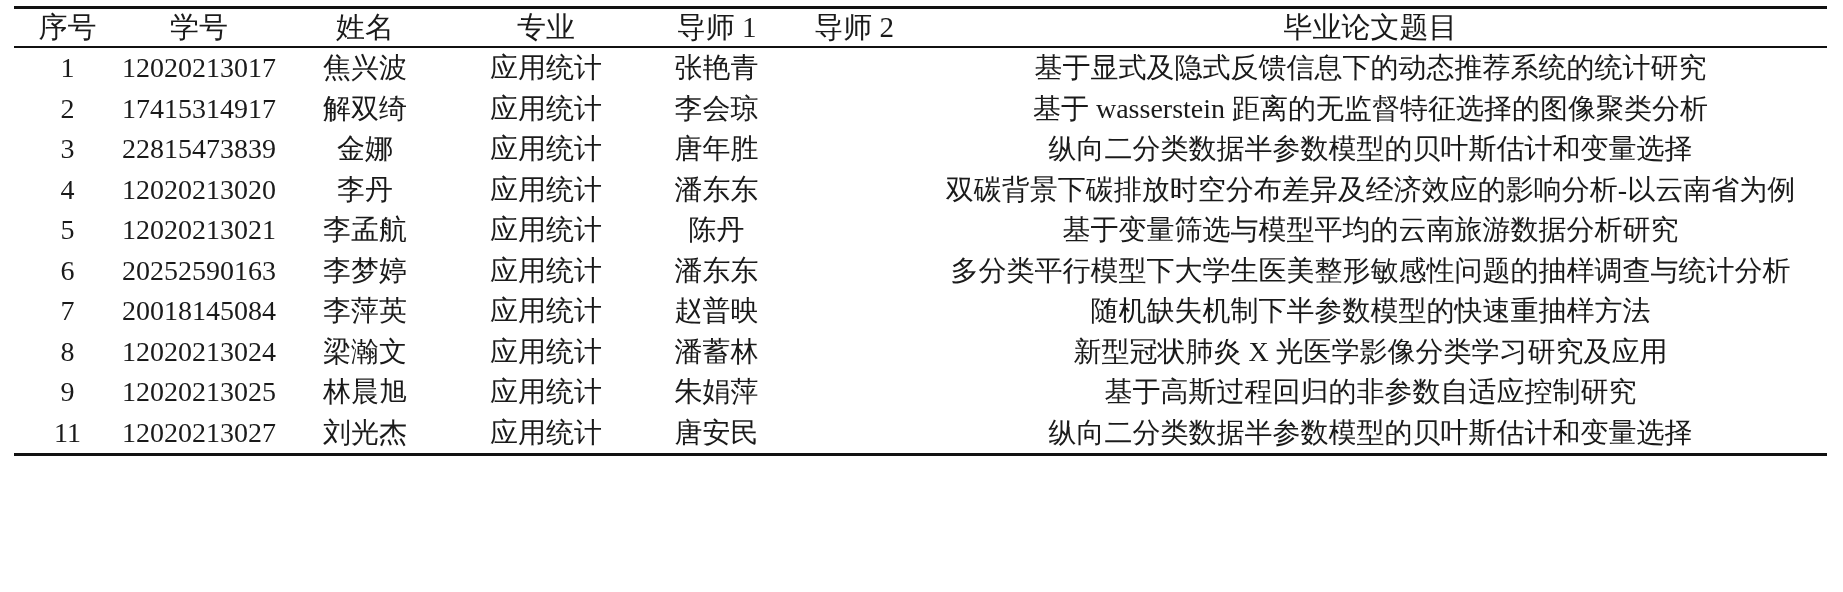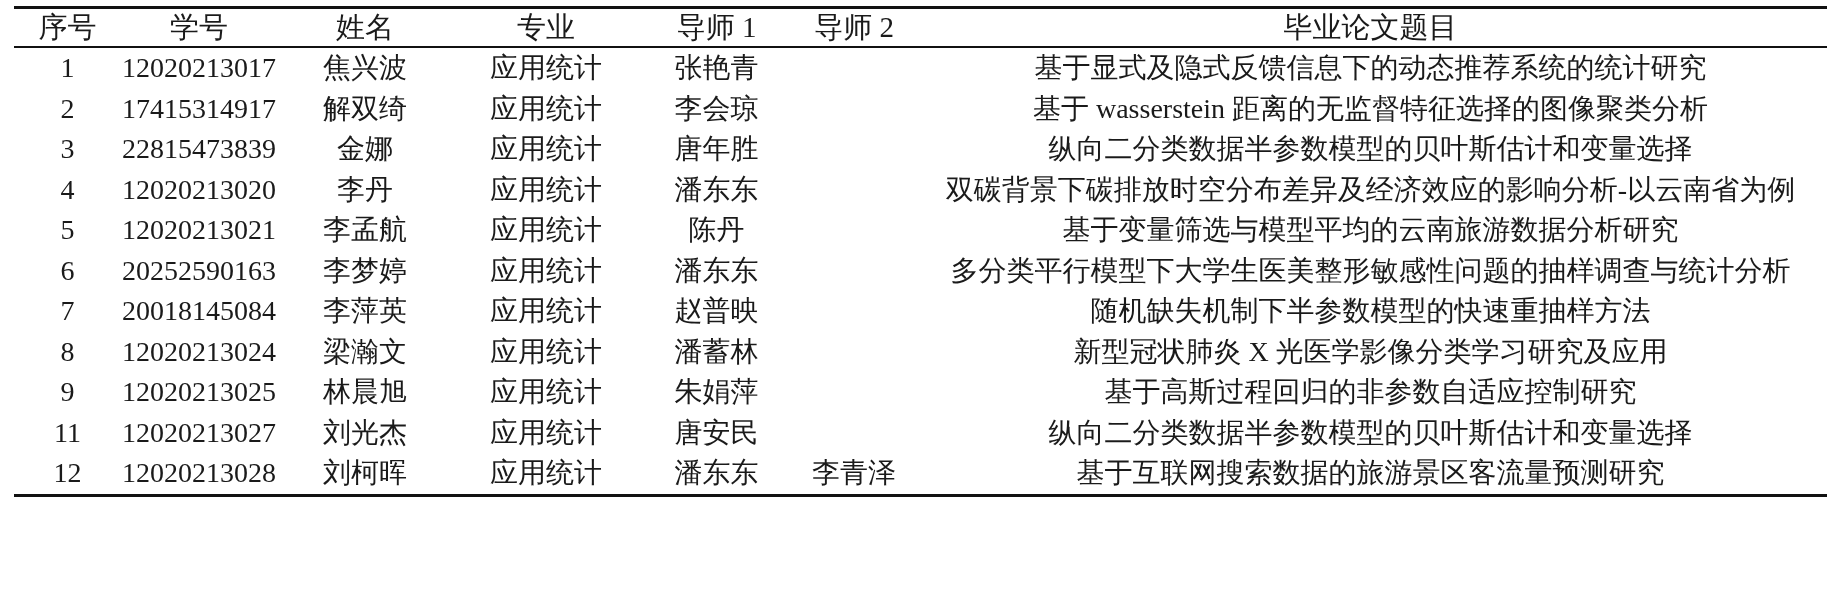--- a/index.html
+++ b/index.html
@@ -169,24 +169,15 @@
         </tr>
         <tr>
           <td>11</td>
           <td>12020213027</td>
           <td>刘光杰</td>
           <td>应用统计</td>
           <td>唐安民</td>
           <td></td>
           <td>纵向二分类数据半参数模型的贝叶斯估计和变量选择</td>
         </tr>
-        <tr>
-          <td>12</td>
-          <td>12020213028</td>
-          <td>刘柯晖</td>
-          <td>应用统计</td>
-          <td>潘东东</td>
-          <td>李青泽</td>
-          <td>基于互联网搜索数据的旅游景区客流量预测研究</td>
-        </tr>
       </tbody>
   </table>
 </div>
 
 </body></html>

